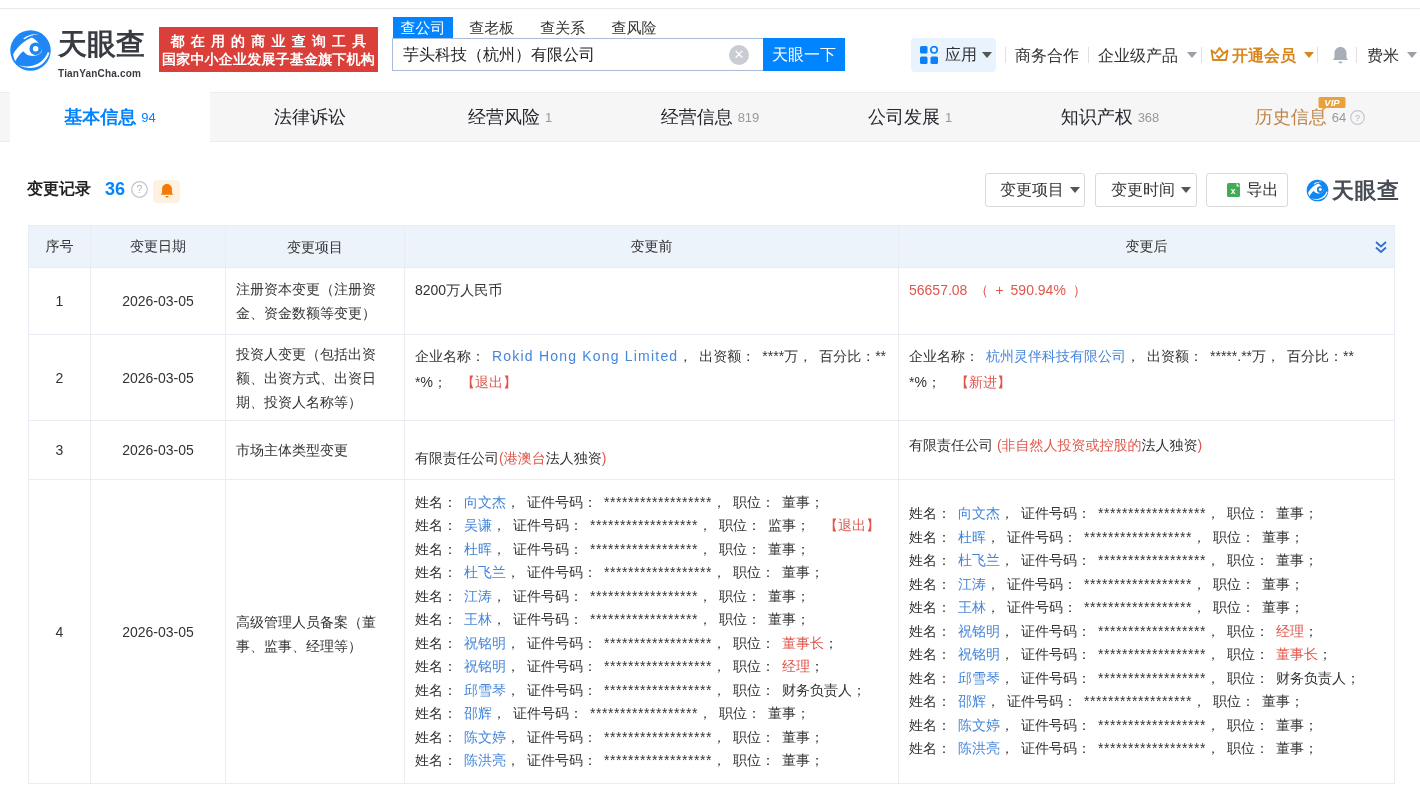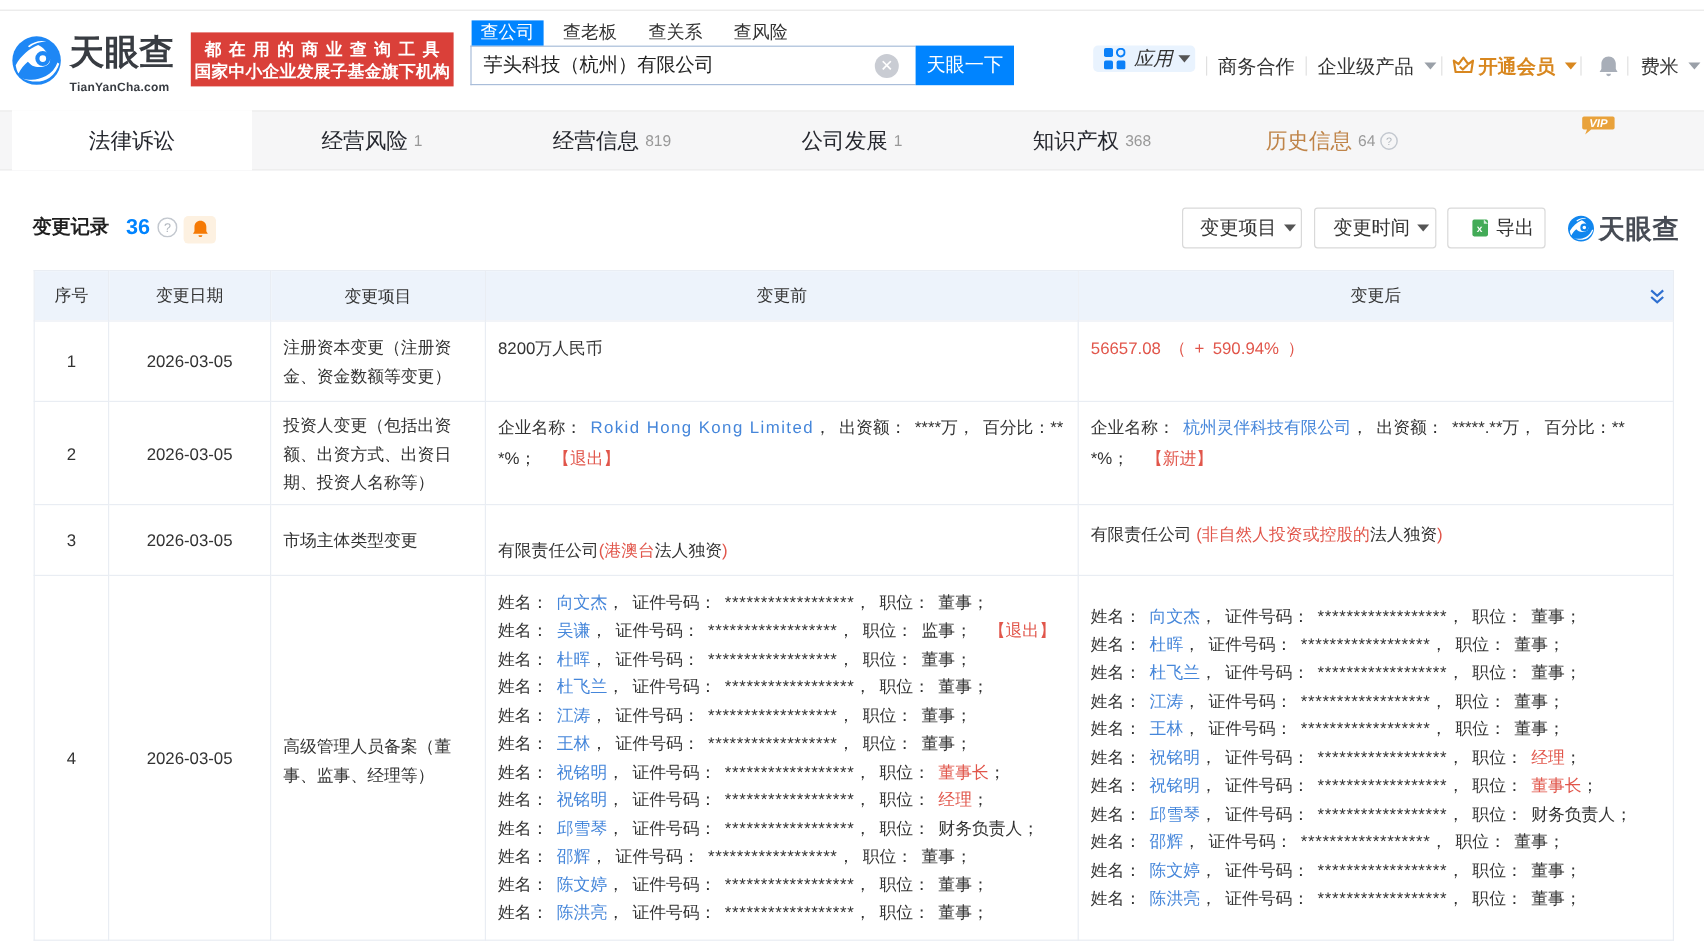--- a/index.html
+++ b/index.html
@@ -100,21 +100,21 @@
 </div>
 <div class="abs" id="sinput">芋头科技（杭州）有限公司</div>
 <div class="abs" id="stabs">
   <span class="stab on">查公司</span><span style="display:inline-block;width:12px"></span>
   <span class="stab">查老板</span><span style="display:inline-block;width:22px"></span>
   <span class="stab">查关系</span><span style="display:inline-block;width:22px"></span>
   <span class="stab">查风险</span>
 </div>
 <div class="abs" id="sclear">✕</div>
 <div class="abs" id="sbtn">天眼一下</div>
-<div class="abs" id="appbox" style="left:911px; top:38px; width:85px; height:22px;font-style:italic;">
+<div class="abs" id="appbox" style="left:911px; top:38px; width:85px; height:34px;">
     <svg width="18" height="18" viewBox="0 0 18 18" style="flex-shrink:0;">
       <rect x="0" y="0" width="7.5" height="7.5" rx="1.5" fill="#0b80f8"></rect>
       <circle cx="14" cy="3.8" r="3.2" fill="none" stroke="#0b80f8" stroke-width="1.7"></circle>
       <rect x="0" y="10.5" width="7.5" height="7.5" rx="1.5" fill="#0b80f8"></rect>
       <rect x="10.5" y="10.5" width="7.5" height="7.5" rx="1.5" fill="#0b80f8"></rect>
     </svg>
     <span style="margin-left:7px;">应用</span>
       <span class="caret blk" style="margin-left:5px;"></span>
 </div>
 <div class="abs nsep" style="left:1005px;"></div>
@@ -134,20 +134,21 @@
     <path d="M8.5,1 C5,1 2.5,3.7 2.5,7 L2.5,11.5 L1,14 L16,14 L14.5,11.5 L14.5,7 C14.5,3.7 12,1 8.5,1 Z" fill="#a8aeb8"></path>
     <path d="M6.5,15.5 a2,2 0 0 0 4,0 Z" fill="#a8aeb8"></path>
 </svg>
 <div class="abs nsep" style="left:1356px;"></div>
 <div class="abs nitem" style="left:1367px;">费米</div>
 <span class="abs caret gray" style="left:1401px; top:52px;"></span>
 
 <div class="abs" id="tabbar"></div>
 <div class="abs" id="tabactive"></div>
 <div class="abs" id="tabs">
+  <div class="tab on">基本信息<small>94</small></div>
   <div class="tab">法律诉讼</div>
   <div class="tab">经营风险<small>1</small></div>
   <div class="tab">经营信息<small>819</small></div>
   <div class="tab">公司发展<small>1</small></div>
   <div class="tab">知识产权<small>368</small></div>
   <div class="tab his">历史信息<small>64</small>
     <svg width="15" height="15" viewBox="0 0 15 15" style="margin-left:4px;">
       <circle cx="7.5" cy="7.5" r="6.8" fill="none" stroke="#c3c8cf" stroke-width="1.2"></circle>
       <text x="7.5" y="10.8" font-size="9" fill="#b0b6bd" text-anchor="middle">?</text>
     </svg>

